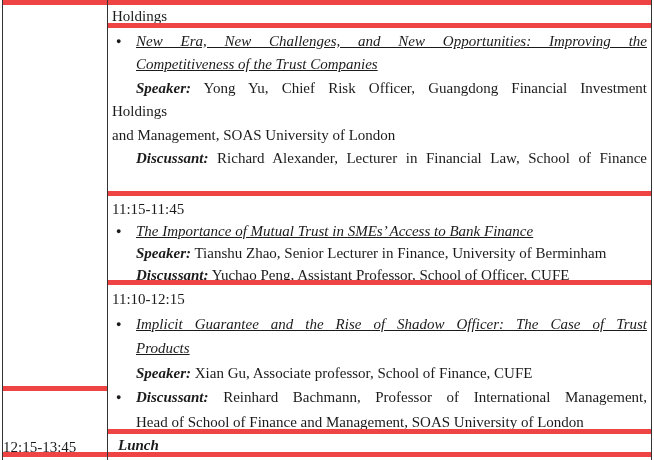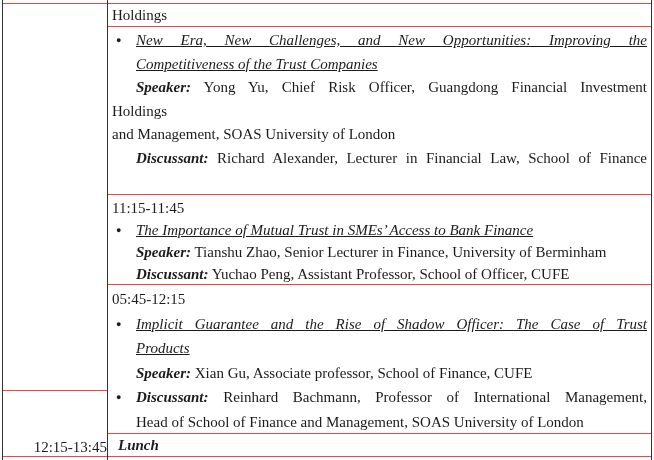--- a/index.html
+++ b/index.html
@@ -20,26 +20,26 @@
   }
   .col-left {
     width: 105px; height: 460px;
     border-right: 1px solid #333;
     display: flex; flex-direction: column;
   }
   .col-right {
     flex: 1; height: 460px;
     display: flex; flex-direction: column;
   }
-  .cell { border-bottom: 1px solid #ef4444; overflow: hidden; }
+  .cell { border-bottom: 5px solid #ef4444; overflow: hidden; }
   .sp   { height: 4px; }
   .tail { height: 3px; border-bottom: none; }
 
   .lc-empty { height: 430px; }
-  .lc-time  { height: 23px; text-align: right; line-height: 21px; padding-top: 1px; margin-top: 45px; }
+  .lc-time  { height: 23px; text-align: left; line-height: 21px; padding-top: 1px; margin-top: 45px; }
 
   .rc { padding: 2px 4px 0 4px; }
   .row-holdings { height: 23px; padding-top: 1px; }
   .row-s1 { height: 168px; }
   .row-s2 { height: 90px; }
   .row-s3 { height: 149px; }
   .row-lunch { height: 23px; padding: 1px 4px 0 10px; }
 
   .line { position: relative; height: 23px; line-height: 23px; white-space: nowrap; }
   .row-s1 .line { height: 23.5px; line-height: 23.5px; }
@@ -87,21 +87,21 @@
         <div class="line"><span class="seg-regular">and Management, SOAS University of London</span></div>
         <div class="line hang justify"><span class="seg-label">Discussant:</span><span class="seg-regular"> Richard Alexander, Lecturer in Financial Law, School of Finance</span></div>
       </div>
     <div class="cell rc row-s2">
         <div class="line"><span class="seg-regular">11:15-11:45</span></div>
         <div class="line hang"><span class="bullet">●</span><span class="seg-title">The Importance of Mutual Trust in SMEs’ Access to Bank Finance</span></div>
         <div class="line hang"><span class="seg-label">Speaker:</span><span class="seg-regular"> Tianshu Zhao, Senior Lecturer in Finance, University of Berminham</span></div>
         <div class="line hang"><span class="seg-label">Discussant:</span><span class="seg-regular"> Yuchao Peng, Assistant Professor, School of Officer, CUFE</span></div>
       </div>
     <div class="cell rc row-s3">
-        <div class="line"><span class="seg-regular">05:45-12:15</span></div>
+        <div class="line"><span class="seg-regular">11:10-12:15</span></div>
         <div class="line hang justify"><span class="bullet">●</span><span class="seg-title">Implicit Guarantee and the Rise of Shadow Officer: The Case of Trust</span></div>
         <div class="line hang"><span class="seg-title">Products</span></div>
         <div class="line hang"><span class="seg-label">Speaker:</span><span class="seg-regular"> Xian Gu, Associate professor, School of Finance, CUFE</span></div>
         <div class="line hang justify"><span class="bullet">●</span><span class="seg-label">Discussant:</span><span class="seg-regular"> Reinhard Bachmann, Professor of International Management,</span></div>
         <div class="line hang"><span class="seg-regular">Head of School of Finance and Management, SOAS University of London</span></div>
       </div>
     <div class="cell rc row-lunch">
         <div class="line"><span class="seg-label">Lunch</span></div>
       </div>
     <div class="tail"></div>

